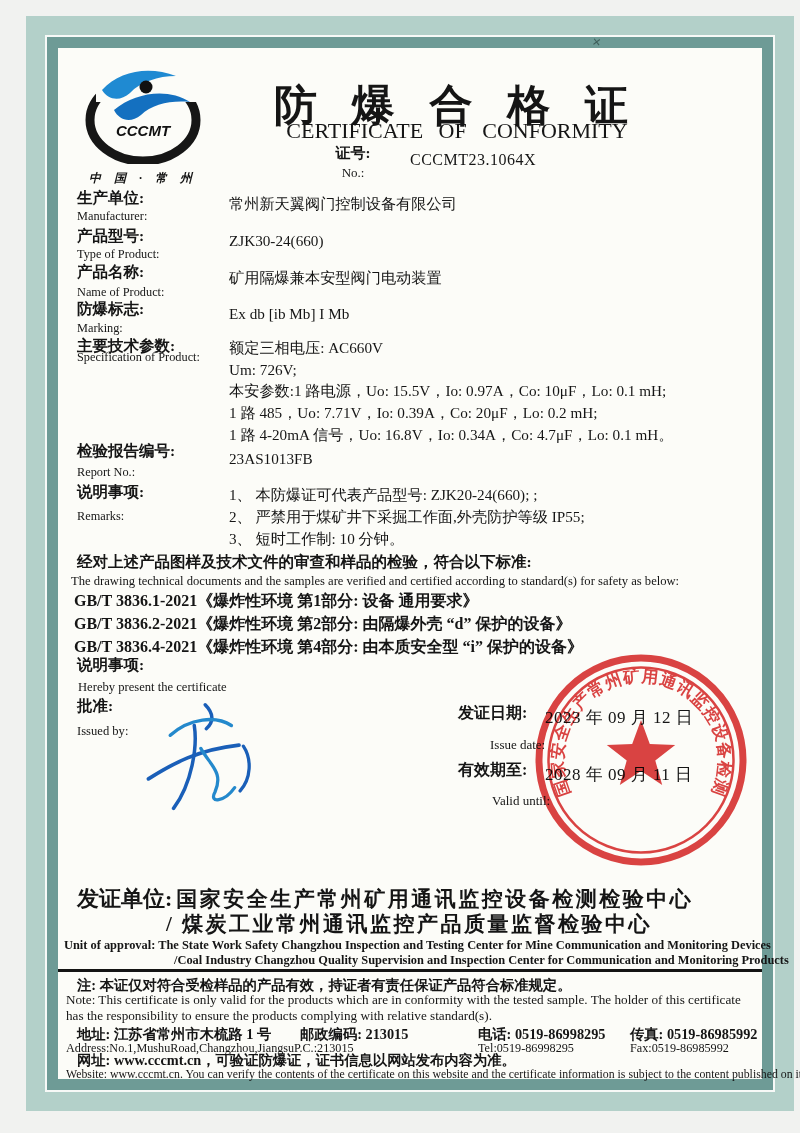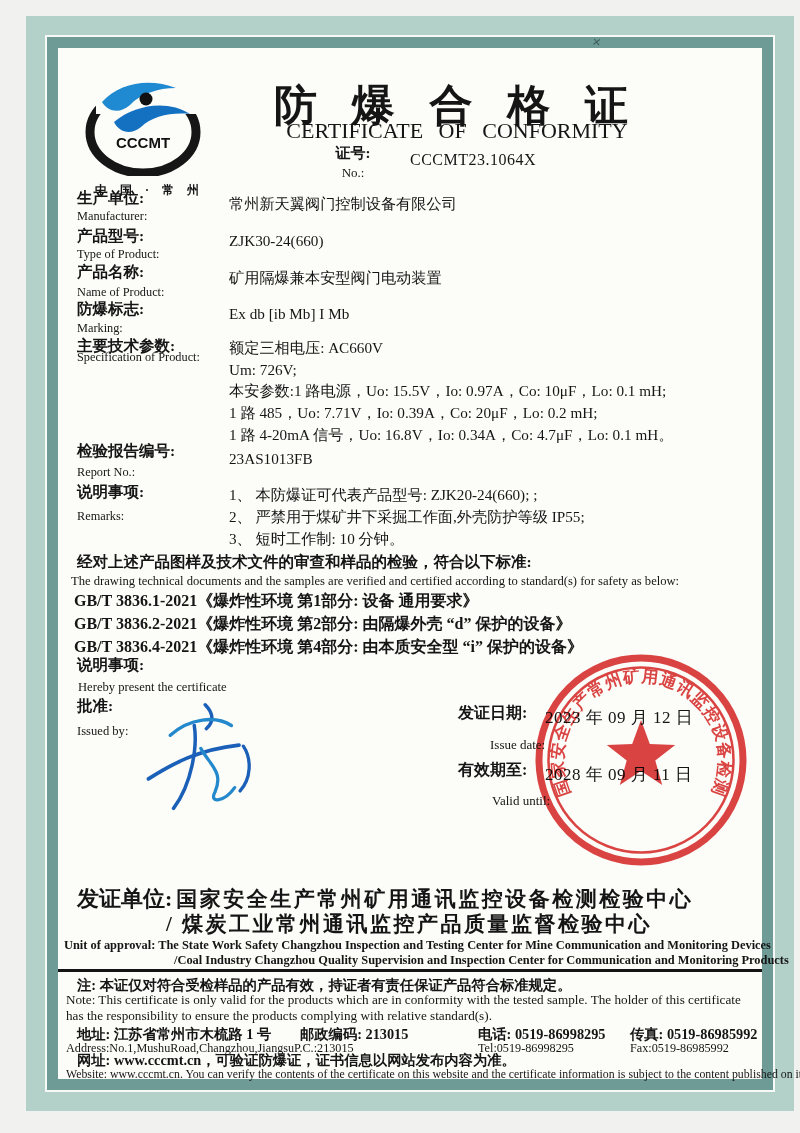--- a/index.html
+++ b/index.html
@@ -19,21 +19,21 @@
   
   .title-cn{left:168px;top:12px;width:462px;text-align:center;font-size:43px;
     font-weight:700;letter-spacing:12px;white-space:nowrap;margin-top:17px;}
   .title-en{left:168px;top:70px;width:462px;text-align:center;font-size:22px;
     word-spacing:10px;white-space:nowrap;}
   .certno-labels{left:262px;top:96px;width:66px;text-align:center;line-height:19px;}
   .certno-labels .cn{font-size:15px;font-weight:700;}
   .certno-labels .en{font-size:13px;}
   .certno-value{left:352px;top:103px;font-size:16px;letter-spacing:.5px;}
   
-  .logo{left:24px;top:24px;width:122px;text-align:right;}
+  .logo{left:24px;top:12px;width:122px;text-align:center;font-style:italic;}
   .logo-region{font-size:12px;font-weight:700;letter-spacing:5px;margin-top:2px;white-space:nowrap;}
   
   .lbl-cn{left:19px;font-size:15.5px;font-weight:700;white-space:nowrap;}
   .lbl-en{left:19px;font-size:12.3px;white-space:nowrap;}
   .val{left:171px;font-size:15.2px;white-space:nowrap;}
   .val.multi{line-height:21.7px;}
   
   .std-intro-cn{left:19px;top:504px;font-size:15.5px;font-weight:700;white-space:nowrap;}
   .std-intro-en{left:13px;top:526px;font-size:12.6px;white-space:nowrap;text-align:center;}
   .std-lines{left:16px;top:541px;font-size:16px;line-height:23px;white-space:nowrap;font-weight:600;}

